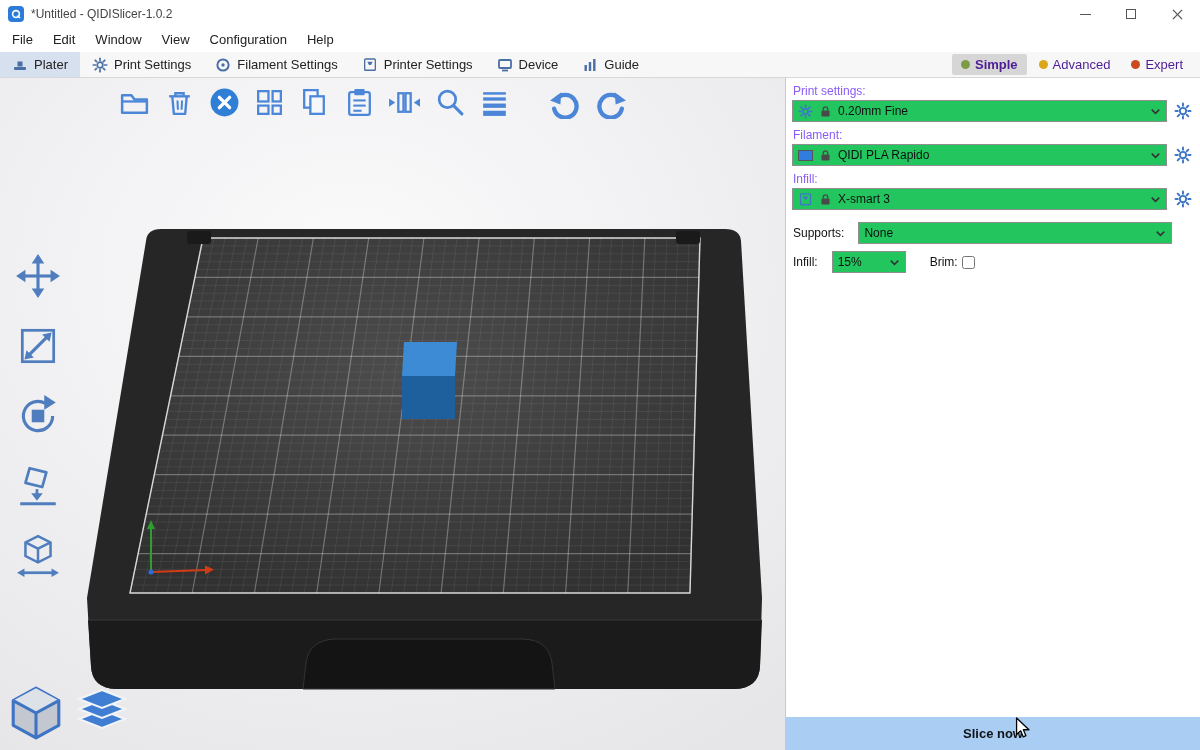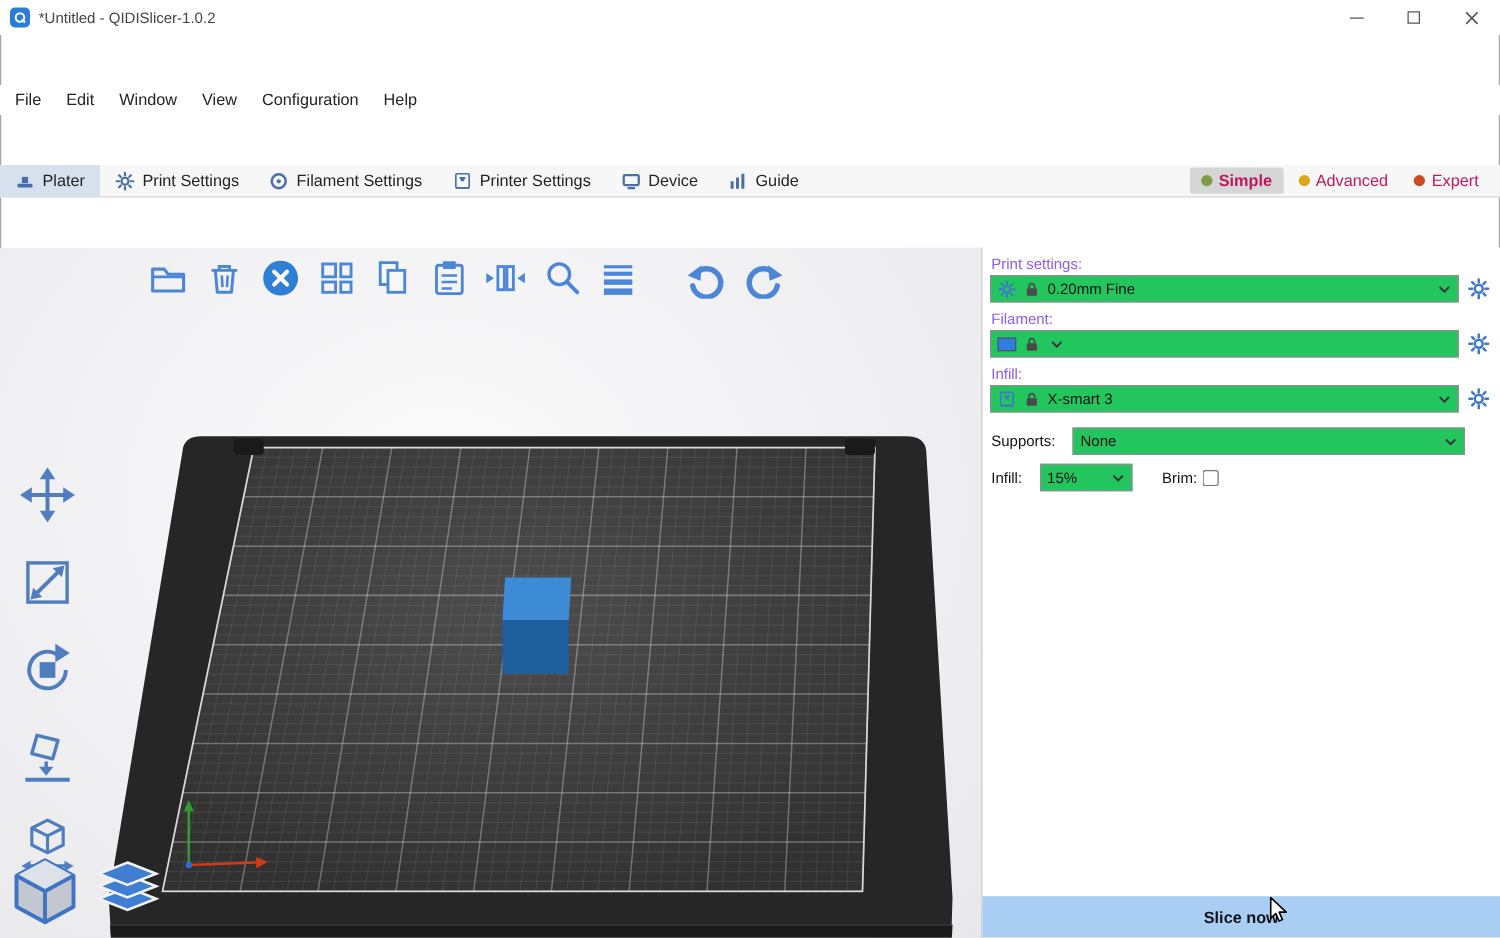--- a/index.html
+++ b/index.html
@@ -1,19 +1,19 @@
 <!DOCTYPE html>
 <html><head>
 <meta charset="utf-8">
 <style>
   * { margin:0; padding:0; box-sizing:border-box; }
   html,body { width:1200px; height:750px; overflow:hidden; }
   body { font-family:"Liberation Sans", sans-serif; background:#fff; position:relative; }
   .app { width:1200px; height:750px; display:flex; flex-direction:column; position:relative;
-         box-shadow: inset 0 0 0 1px #a9a9a9; background:#fff;gap:40px; }
+         box-shadow: inset 0 0 0 1px #a9a9a9; background:#fff; }
 
   
   .titlebar { height:28px; display:flex; align-items:center; padding-left:8px; background:#fff; flex:0 0 auto; }
   .appicon { width:16px; height:16px; border-radius:4px; background:#2b7cd8; display:inline-flex;
              align-items:center; justify-content:center; margin-right:7px; }
   .appicon svg { width:10px; height:10px; }
   .win-title { font-size:12px; color:#444; }
   .wincontrols { margin-left:auto; display:flex; height:28px; }
   .wc { width:46px; height:28px; display:flex; align-items:center; justify-content:center; color:#444; }
   .wc-min i { display:block; width:11px; height:1px; background:#555; }
@@ -23,21 +23,21 @@
   
   .menubar { height:24px; display:flex; align-items:flex-start; padding-left:2px; background:#fff; flex:0 0 auto; }
   .menu-item { font-size:13px; color:#222; padding:0 10px; line-height:24px; }
 
   
   .tabbar { height:26px; background:#f7f7f8; border-bottom:1px solid #d8d8d8; display:flex; align-items:stretch; flex:0 0 auto; }
   .tab { display:flex; align-items:center; gap:6px; padding:0 12px; font-size:13px; color:#222; }
   .tab.active { background:#d7e0ee; }
   .tab svg { width:16px; height:16px; color:#4a6fa5; }
   .modes { margin-left:auto; display:flex; align-items:center; gap:3px; padding-right:8px; }
-  .mode { display:flex; align-items:center; gap:5px; padding:3px 9px; font-size:13px; color:#be185d; border-radius:2px; }
+  .mode { display:flex; align-items:center; gap:5px; padding:3px 9px; font-size:13px; color:#4c1d95; border-radius:2px; }
   .mode.active { background:#d6d6d6; font-weight:bold; }
   .dot { width:9px; height:9px; border-radius:50%; display:inline-block; }
 
   
   .main { flex:1; display:flex; min-height:0; }
   .viewport { width:785px; position:relative; flex:0 0 auto; }
   .scene { position:absolute; inset:0; }
 
   .toolbar-top { position:absolute; top:6px; left:116px; display:flex; gap:9px; align-items:center; }
   .tbtn { width:36px; height:36px; display:flex; align-items:center; justify-content:center; color:#4b86d8; background:none; border:none; }
@@ -523,20 +523,21 @@
           </button>
         </div>
 
         <div class="side-label">Filament:</div>
         <div class="preset-row">
           <div class="combo">
             <span class="swatch" style="background: rgb(47, 125, 225);"></span>
             <svg class="ic dark">
                 <use href="#i-lock"></use>
               </svg>
+            <span class="cval">QIDI PLA Rapido</span>
             <svg class="chev">
                 <use href="#i-chev"></use>
               </svg>
           </div>
           <button class="gearbtn">
             <svg>
                 <use href="#i-gear"></use>
               </svg>
           </button>
         </div>

